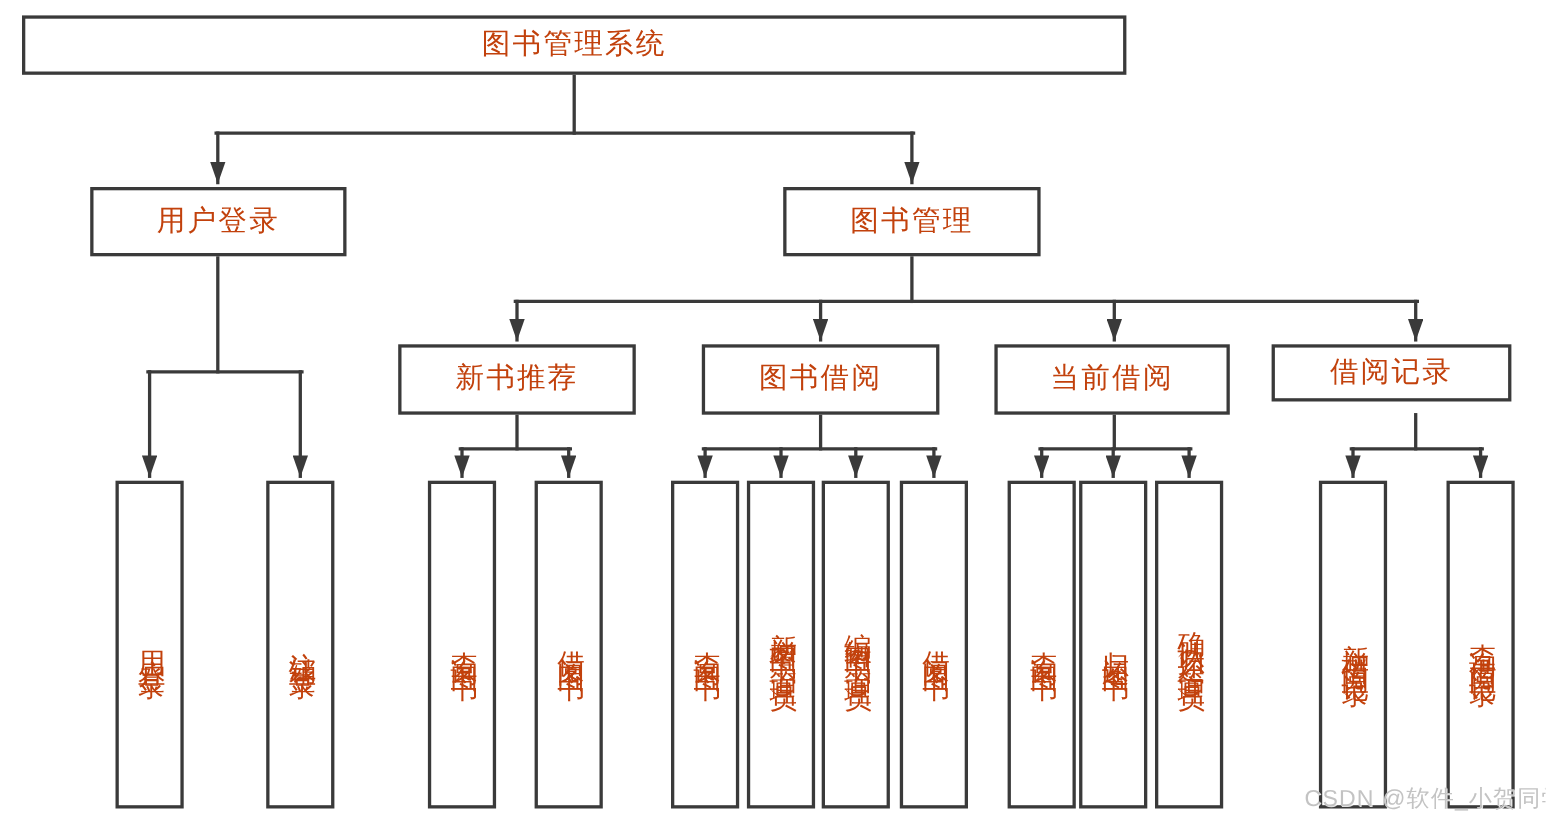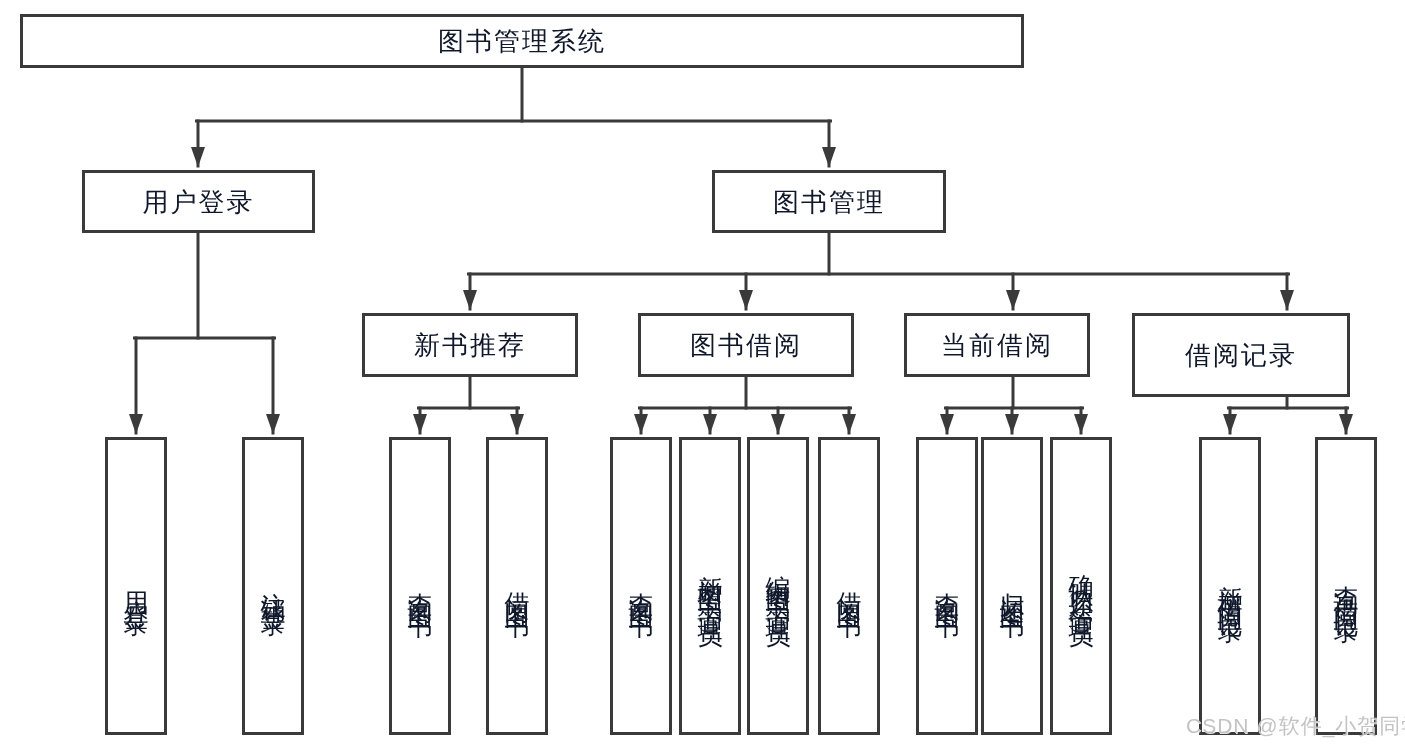--- a/index.html
+++ b/index.html
@@ -9,22 +9,23 @@
     color:#303030;
   }
   .stage{position:absolute;left:0;top:0;width:1405px;height:747px;}
   svg.wires{position:absolute;left:0;top:0;z-index:1;pointer-events:none;}
   .node{
     position:absolute;z-index:2;box-sizing:border-box;
     background:#ffffff;border:3px solid #3a3a3a;
     display:flex;align-items:center;justify-content:center;
   }
   .node .label{
-    font-size:26px;letter-spacing:2px;color:#0f172a;line-height:1;
+    font-size:26px;letter-spacing:2px;color:#c2410c;line-height:1;
     white-space:nowrap;
+    font-family:Liberation Mono, monospace;
   }
   .leaf .label{
     writing-mode:vertical-rl;text-orientation:mixed;
     font-size:25px;letter-spacing:7px;white-space:normal;
     line-height:1;
   }
   .watermark{
     position:absolute;left:1186px;top:712px;z-index:3;
     font-size:21px;letter-spacing:1px;color:#c3c3c3;white-space:nowrap;
     text-shadow:1px 1px 0 rgba(255,255,255,0.85);
@@ -94,24 +95,24 @@
   <div class="node" style="left:712px;top:170px;width:234px;height:63px;text-align:center;">
     <span class="label">图书管理</span>
   </div>
 
   <div class="node" style="left:638px;top:313px;width:216px;height:64px;">
     <span class="label">图书借阅</span>
   </div>
   <div class="node" style="left:362px;top:313px;width:216px;height:64px;">
     <span class="label">新书推荐</span>
   </div>
-  <div class="node" style="left:904px;top:313px;width:186px;height:64px;">
+  <div class="node" style="left:904px;top:313px;width:214px;height:64px;">
     <span class="label">当前借阅</span>
   </div>
-  <div class="node" style="left:1132px;top:313px;width:218px;height:84px;">
+  <div class="node" style="left:1156px;top:313px;width:218px;height:52px;">
     <span class="label">借阅记录</span>
   </div>
 
   <div class="node leaf" style="left:105px;top:437px;width:62px;height:298px;">
     <span class="label">用户登录</span>
   </div>
   <div class="node leaf" style="left:242px;top:437px;width:62px;height:298px;">
     <span class="label">注销登录</span>
   </div>
 

